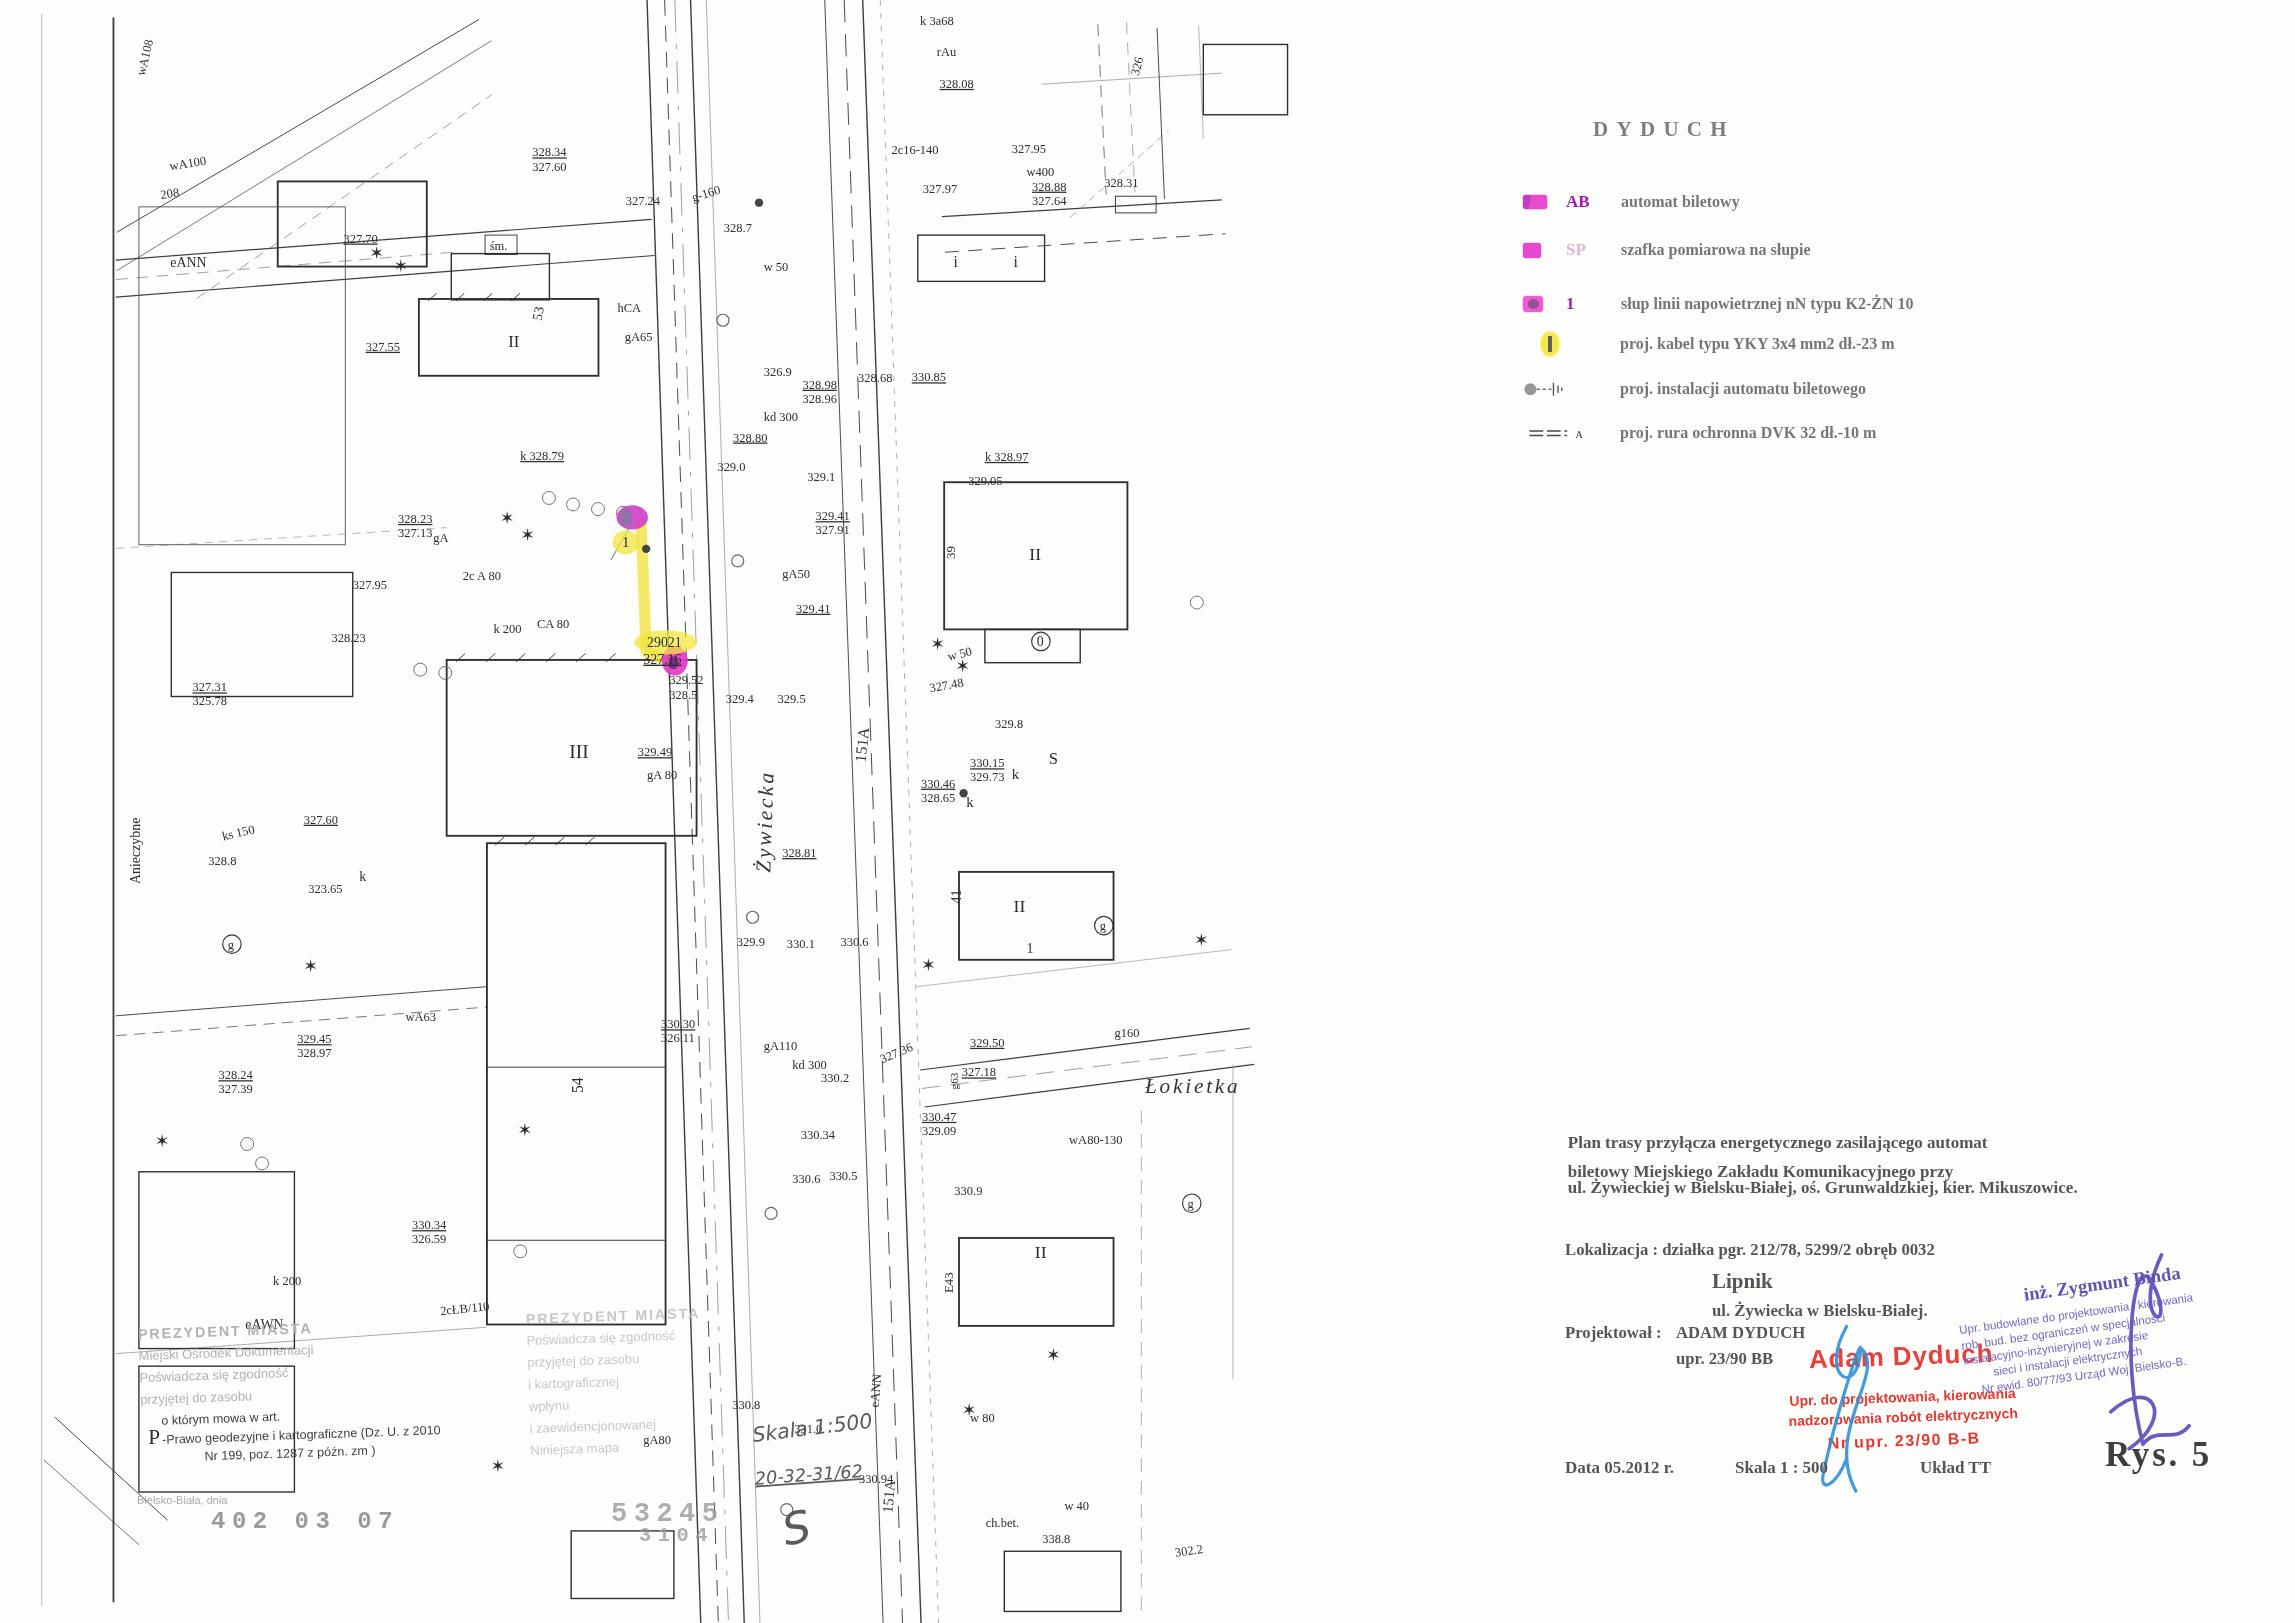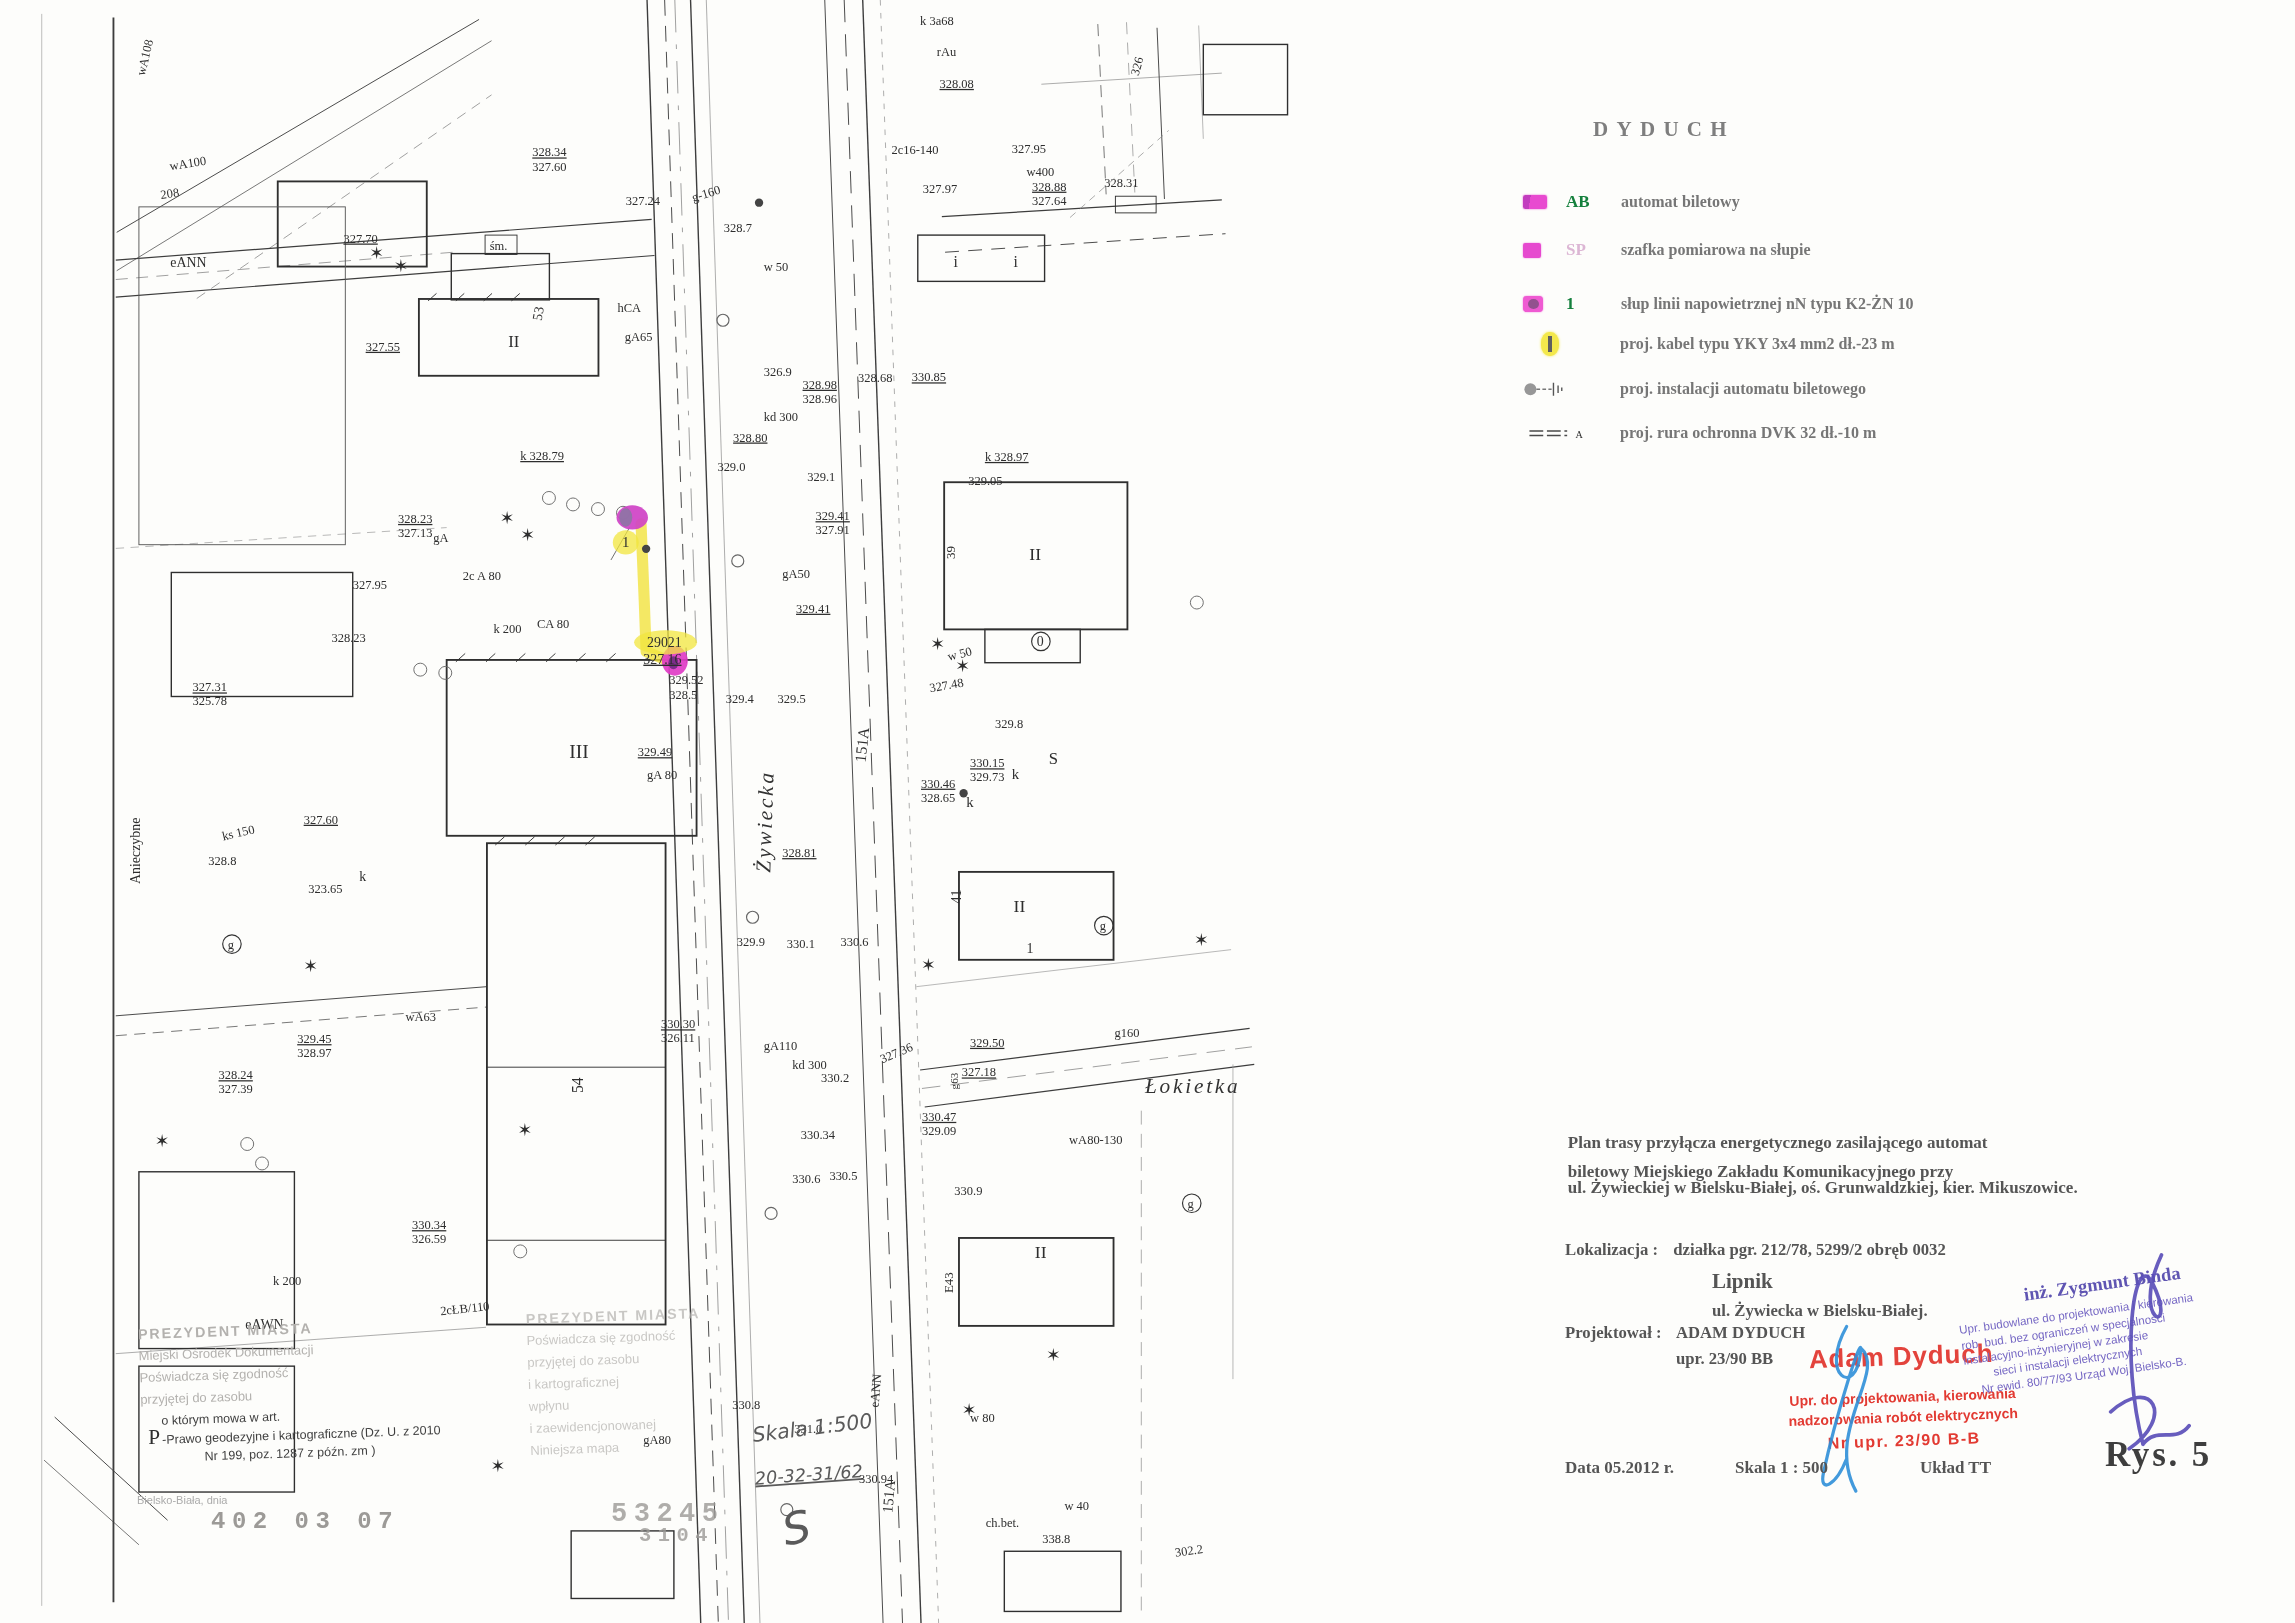--- a/index.html
+++ b/index.html
@@ -7,21 +7,21 @@
         font-family:"Liberation Serif",serif;color:#4c4c4c;}
   .abs{position:absolute;}
   
   svg text{font-family:"Liberation Serif",serif;fill:#2e2e2e;}
   svg text.street{font-style:italic;letter-spacing:6px;fill:#333;}
   svg text.hand{font-family:"DejaVu Sans",sans-serif;font-style:italic;fill:#5a5a5a;}
   
   .legend-title{font-size:21px;font-weight:bold;letter-spacing:8.3px;color:#7e7e7e;}
   .legend-row{position:absolute;display:flex;align-items:center;height:26px;}
   .legend-sym{width:43px;display:flex;align-items:center;}
-  .legend-code{width:55px;font-size:17px;font-weight:bold;color:#15803d;}
+  .legend-code{width:55px;font-size:17px;font-weight:bold;color:#a21caf;}
   .legend-code.faint{color:#dcb6d4;}
   .legend-label{font-size:16px;font-weight:bold;color:#767676;white-space:nowrap;}
   .sym-ab{width:24px;height:14px;border-radius:2.3px;
           background:linear-gradient(100deg,#c23cbe 0 30%,#e84ad0 30%);box-shadow:0 0 1.9px #e84ad0;}
   .sym-ab .inner{width:12px;height:6.5px;margin:5.6px 0 0 2.8px;background:#8d6f9e;border-radius:1.4px;}
   .sym-sp{width:17.6px;height:15px;border-radius:2.3px;background:#e649cf;box-shadow:0 0 1.9px #ef7ade;}
   .sym-pole{width:20.4px;height:16.7px;border-radius:3.7px;background:#ef5ad2;
             display:flex;align-items:center;justify-content:center;box-shadow:0 0 1.9px #ef7ade;}
   .sym-pole .dot{width:11px;height:10.2px;border-radius:50%;background:#93518f;}
   .sym-cable{width:18.5px;height:24px;border-radius:45%;background:#f3e84c;margin-left:17.6px;
@@ -378,21 +378,21 @@
       <span class="legend-label">proj. rura ochronna DVK 32  dł.-10 m</span>
     </div>
   </div>
 
   <div class="abs" style="left:1565px;top:1133px;width:722px">
     <div class="abs tb" style="left:2.8px;top:0;font-size:17px">Plan trasy przyłącza energetycznego zasilającego automat</div>
     <div class="abs tb" style="left:2.8px;top:29px;font-size:17px">biletowy Miejskiego Zakładu Komunikacyjnego przy</div>
     <div class="abs tb" style="left:2.8px;top:45px;font-size:17px">ul. Żywieckiej w Bielsku-Białej,  oś. Grunwaldzkiej,  kier. Mikuszowice.</div>
     <div class="abs tb" style="left:0;top:107px;font-size:16.7px">
       <span>Lokalizacja :</span>
-      <span style="margin-left:11px">działka  pgr. 212/78, 5299/2   obręb  0032</span>
+      <span style="">działka  pgr. 212/78, 5299/2   obręb  0032</span>
     </div>
     <div class="abs tb" style="left:147px;top:136px;font-size:21px">Lipnik</div>
     <div class="abs tb" style="left:147px;top:168px;font-size:16.7px">ul. Żywiecka w Bielsku-Białej.</div>
     <div class="abs tb" style="left:0;top:190px;font-size:16.7px">
       <span>Projektował :</span>
       <span style="margin-left:10.2px">ADAM  DYDUCH</span>
     </div>
     <div class="abs tb" style="left:111px;top:216px;font-size:16.7px">upr.  23/90  BB</div>
   </div>
 

